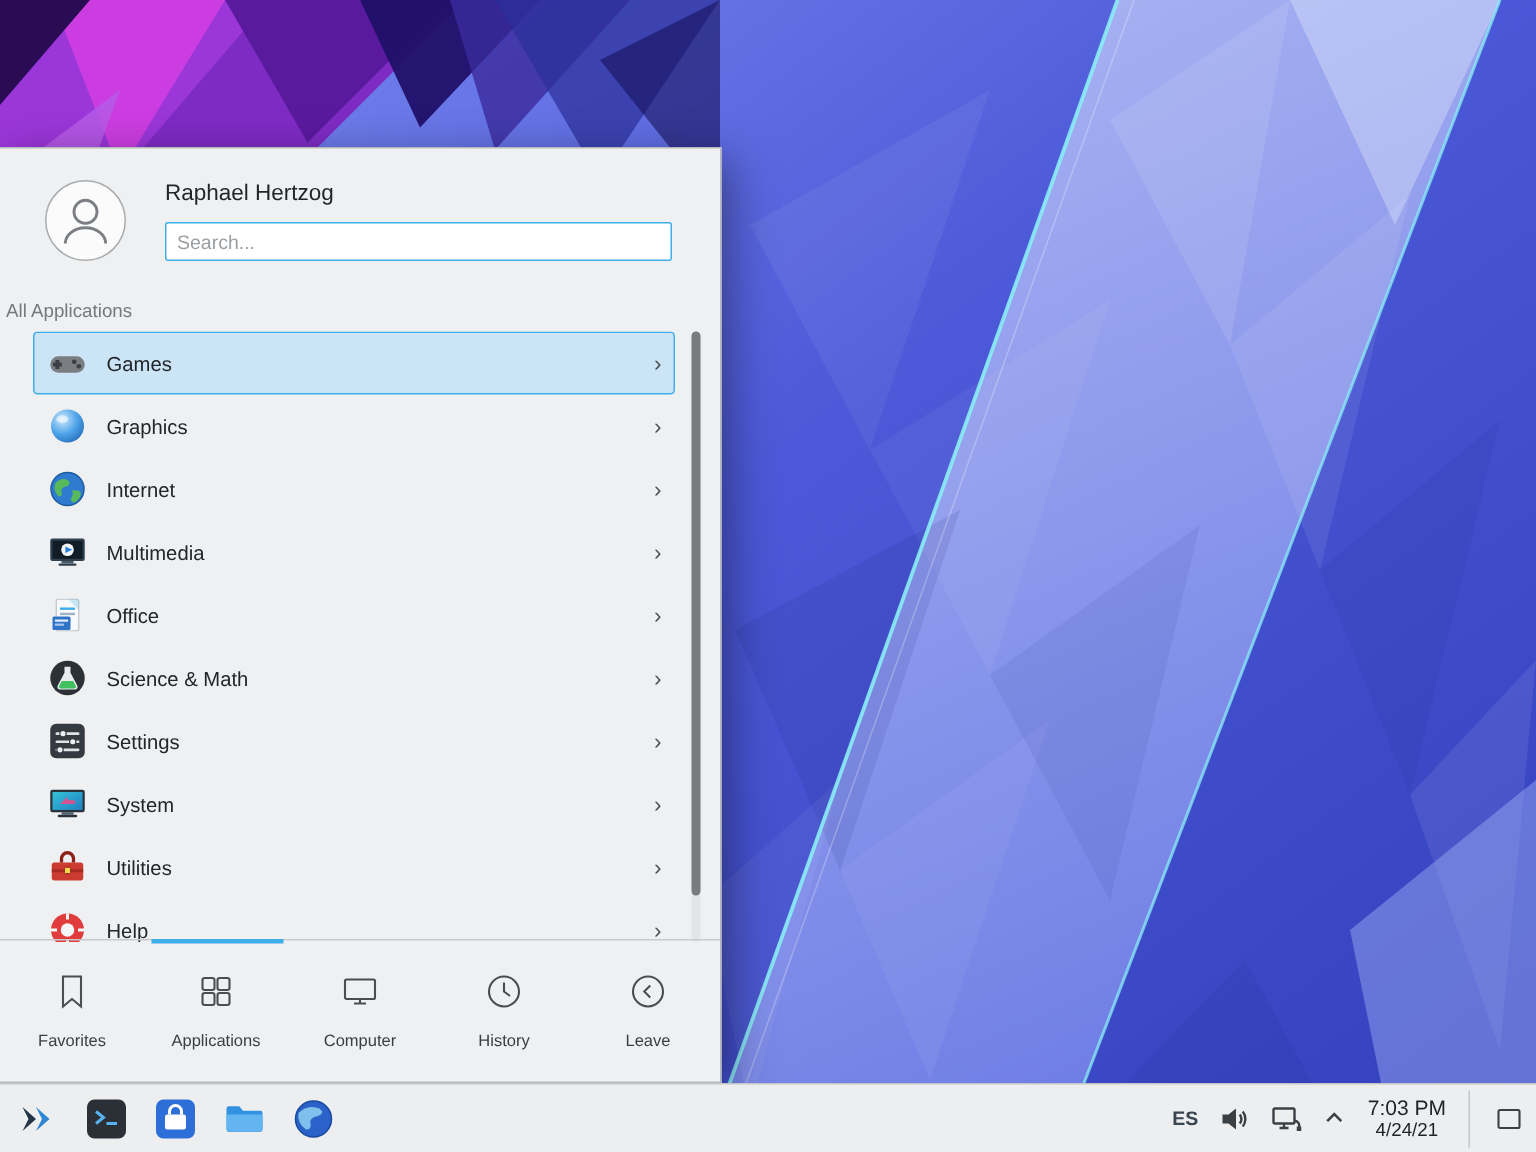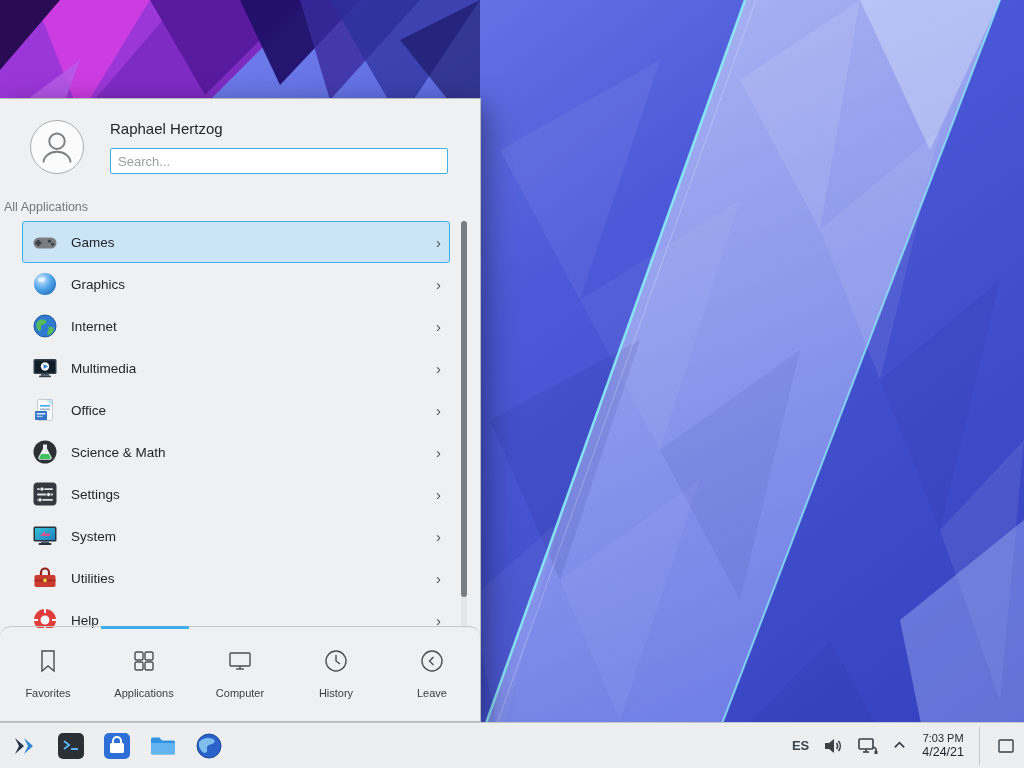--- a/index.html
+++ b/index.html
@@ -38,40 +38,40 @@
   .app-item .icon{width:26px;height:26px;flex:0 0 26px;display:flex;}
   .app-item .icon svg{width:26px;height:26px;}
   .app-item .label{font-size:13.5px;color:#232629;}
   .app-item .arrow{margin-left:auto;color:#4d5154;font-size:15px;line-height:1;}
 
   .scrollbar{position:absolute;right:13px;top:122px;width:6px;height:407px;background:#e3e5e6;border-radius:3px;}
   .scroll-thumb{width:6px;height:376px;background:#797c7e;border-radius:3px;}
 
   .tabbar{
     position:absolute;left:0;bottom:0;width:100%;height:95px;box-sizing:border-box;
-    border-top:1px solid #c7c9cb;display:flex;border-radius:11px;
+    border-top:1px solid #c7c9cb;display:flex;
   }
   .tab-indicator{position:absolute;top:-1px;left:101px;width:88px;height:3px;background:#3daee9;}
   .tab{flex:1;display:flex;flex-direction:column;align-items:center;padding-top:21px;gap:9px;cursor:default;}
   .tab-icon svg{width:26px;height:26px;stroke:#4a4e52;fill:none;stroke-width:1.4;}
   .tab-label{font-size:11px;color:#3a3e42;}
 
   
   .taskbar{
     position:absolute;left:0;bottom:0;width:1024px;height:46px;box-sizing:border-box;
     background:#eceef0;border-top:1px solid #c3c6c8;display:flex;
   }
   .task-left{display:flex;align-items:center;gap:16px;padding-left:10px;}
   .task-icon{width:30px;height:30px;display:flex;}
   .task-icon svg{width:30px;height:30px;}
   .task-right{margin-left:auto;display:flex;align-items:center;gap:13px;padding-right:5px;}
   .kbd-layout{font-size:13px;font-weight:bold;color:#39444f;}
   .tray-icon{display:flex;}
   .clock{display:flex;flex-direction:column;align-items:center;line-height:1.15;margin:0 2px;}
-  .clock-time{font-size:11px;color:#1f2327;}
+  .clock-time{font-size:14px;color:#1f2327;}
   .clock-date{font-size:12.5px;color:#1f2327;}
   .tb-sep{width:1px;height:38px;background:#c4c7c9;}
   .show-desktop{width:26px;height:40px;display:flex;align-items:center;justify-content:center;}
 </style>
 </head>
 <body>
 
 <svg class="wallpaper" viewBox="0 0 1024 768" preserveAspectRatio="none">
   <defs>
     <linearGradient id="wpbg" x1="0" y1="0" x2="1" y2="1">

